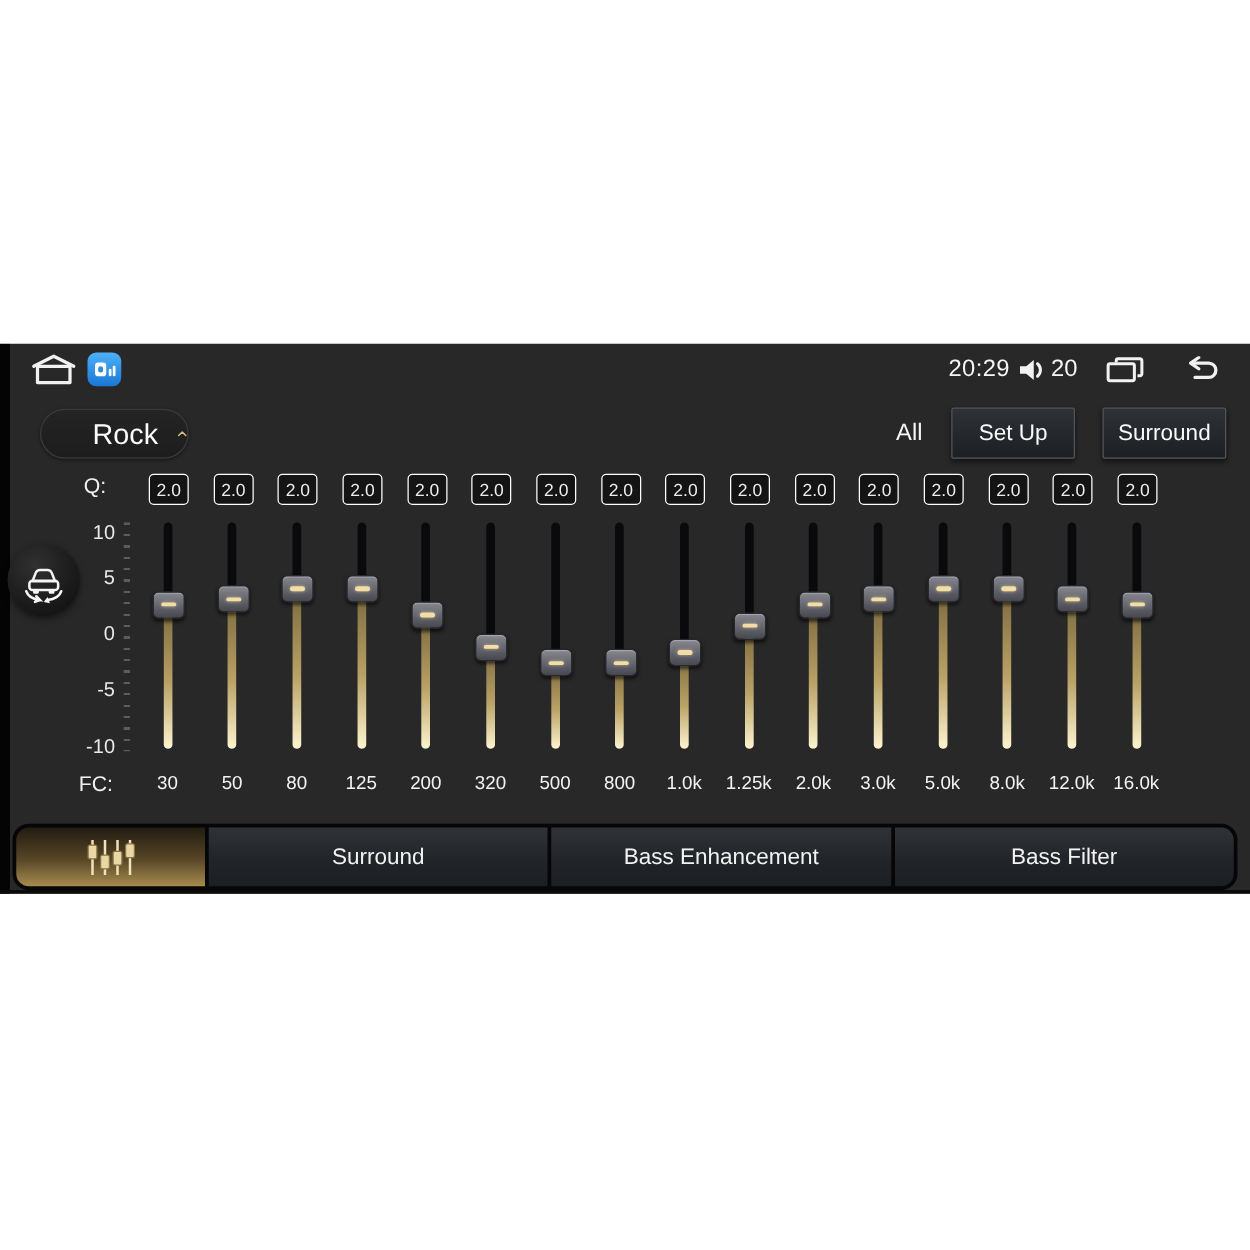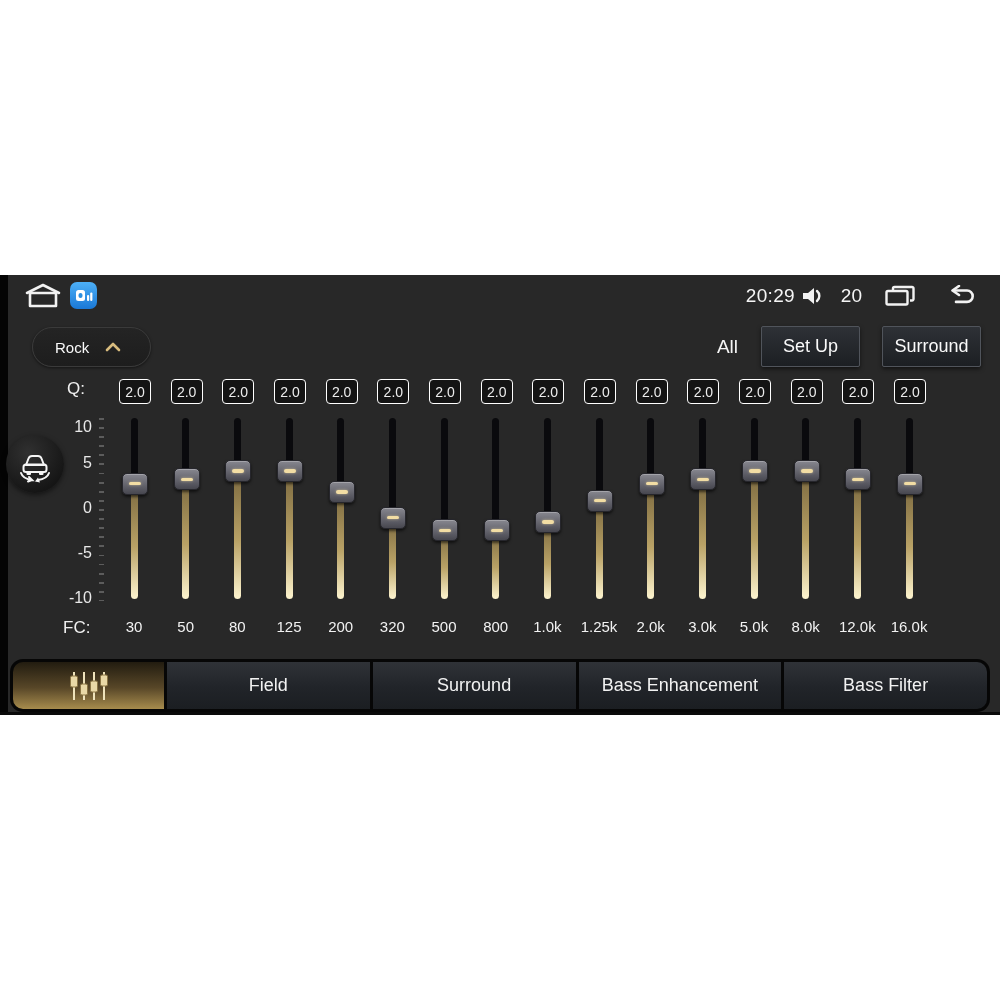--- a/index.html
+++ b/index.html
@@ -8,29 +8,29 @@
   .bezel-left{position:absolute;left:0;top:0;width:8px;height:100%;background:#040404;}
   .bezel-bottom{position:absolute;left:0;bottom:0;width:100%;height:3px;background:#0a0a0a;}
 
   
   .statusbar{position:absolute;left:0;top:5px;width:100%;height:32px;}
   .home-btn{position:absolute;left:24px;top:3px;width:38px;height:26px;cursor:pointer;}
   .app-btn{position:absolute;left:70px;top:2px;width:27px;height:27px;border-radius:7px;
            background:linear-gradient(180deg,#4db0f7,#1a78d6);display:flex;align-items:center;justify-content:center;cursor:pointer;}
   .status-right{position:absolute;right:18px;top:0;height:32px;display:flex;align-items:center;}
   .status-time{color:#f5f5f5;font-size:19px;letter-spacing:.3px;}
-  .status-vol{color:#f5f5f5;font-size:19px;margin-left:17px;}
+  .status-vol{color:#f5f5f5;font-size:19px;margin-left:4px;}
   .sicon{display:block;}
   .gap-a{margin-left:7px;} .gap-b{margin-left:22px;} .gap-c{margin-left:30px;margin-right:6px;}
 
   
   .preset-pill{position:absolute;left:32px;top:52px;width:117px;height:38px;border-radius:20px;
       background:linear-gradient(180deg,#242424,#1d1d1d);border:1px solid #3a3a3a;
       display:flex;align-items:center;cursor:pointer;box-shadow:0 1px 3px rgba(0,0,0,.5);}
-  .preset-pill .lbl{color:#fafafa;font-size:15px;margin-left:22px;flex:0 0 auto;}
+  .preset-pill .lbl{color:#fafafa;font-size:23px;margin-left:41px;flex:0 0 auto;}
   .preset-pill svg{margin-left:16px;}
   .hdr-right{position:absolute;right:19px;top:51px;display:flex;align-items:center;}
   .all-label{color:#f5f5f5;font-size:19px;margin-right:23px;cursor:pointer;}
   .hbtn{width:97px;height:39px;border-radius:2px;border:1.5px solid #50545b;
         background:linear-gradient(180deg,#2e3136,#1c1f23);
         color:#fafafa;font-size:18px;display:flex;align-items:center;justify-content:center;
         cursor:pointer;box-shadow:0 2px 4px rgba(0,0,0,.55);}
   .hbtn + .hbtn{margin-left:22px;}
 
   
@@ -297,23 +297,20 @@
           </g>
           <g fill="#e9d8a6" stroke="#8a7443" stroke-width="1">
             <rect x="4.5" y="6" width="7" height="11" rx="1.5"></rect>
             <rect x="14.5" y="14" width="7" height="11" rx="1.5"></rect>
             <rect x="24.5" y="11" width="7" height="11" rx="1.5"></rect>
             <rect x="34.5" y="5" width="7" height="11" rx="1.5"></rect>
           </g>
         </svg>
       </div>
       <div class="tab" style="flex: 1 1 0px;">
-        <span>Field</span>
-      </div>
-      <div class="tab" style="flex: 1 1 0px;">
         <span>Surround</span>
       </div>
       <div class="tab" style="flex: 1 1 0px;">
         <span>Bass Enhancement</span>
       </div>
       <div class="tab" style="flex: 1 1 0px;">
         <span>Bass Filter</span>
       </div>
     </div>
 

